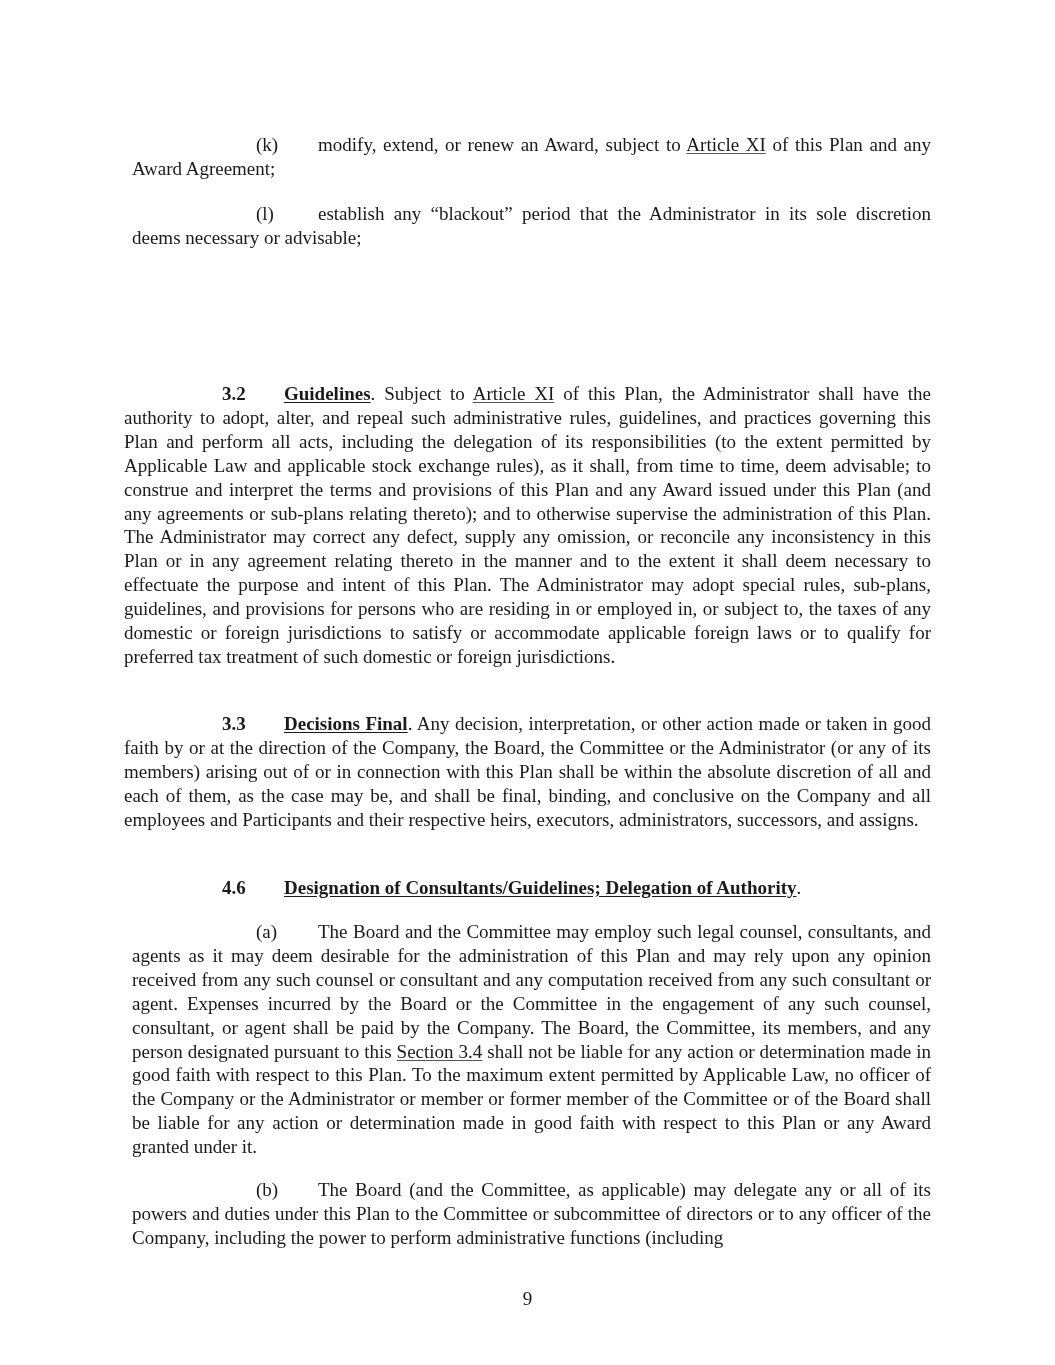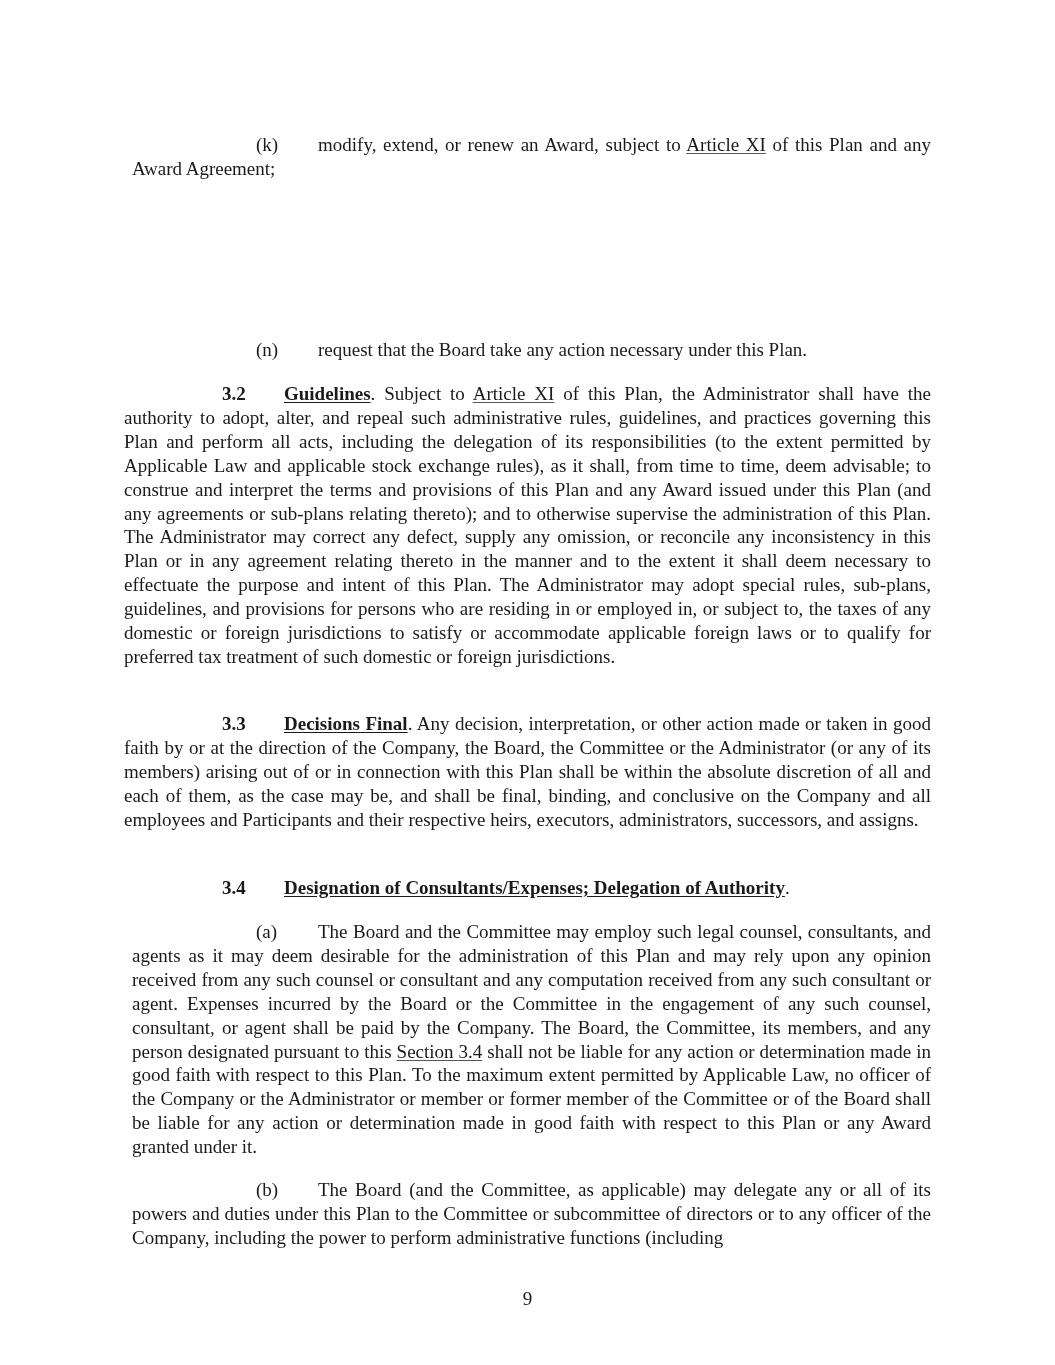--- a/index.html
+++ b/index.html
@@ -20,28 +20,28 @@
   .xref { text-decoration: underline; text-underline-offset: 2px; text-decoration-color: #555; }
   .pagenum { position: absolute; left: 0; width: 1055px; top: 1279px; text-align: center; }
 </style>
 </head>
 <body>
 
 <div class="page">
 
   <p class="para indent-k sub-first" style="top:125px;"><span class="sub-label">(k)</span><span>modify, extend, or renew an Award, subject to </span><span class="xref">Article XI</span><span> of this Plan and any Award Agreement;</span></p>
 
+  <p class="para indent-k sub-first" style="top:194px;"><span class="sub-label">(l)</span><span>establish any “blackout” period that the Administrator in its sole discretion deems necessary or advisable;</span></p>
 
 
-  <p class="para indent-k sub-first" style="top:330px;"><span class="sub-label">(n)</span><span>request that the Board take any action necessary under this Plan.</span></p>
 
   <p class="para indent-s sec-first" style="top:374px;"><span class="sec-num">3.2</span><span class="sec-title">Guidelines</span><span>.</span><span> Subject to </span><span class="xref">Article XI</span><span> of this Plan, the Administrator shall have the authority to adopt, alter, and repeal such administrative rules, guidelines, and practices governing this Plan and perform all acts, including the delegation of its responsibilities (to the extent permitted by Applicable Law and applicable stock exchange rules), as it shall, from time to time, deem advisable; to construe and interpret the terms and provisions of this Plan and any Award issued under this Plan (and any agreements or sub-plans relating thereto); and to otherwise supervise the administration of this Plan. The Administrator may correct any defect, supply any omission, or reconcile any inconsistency in this Plan or in any agreement relating thereto in the manner and to the extent it shall deem necessary to effectuate the purpose and intent of this Plan. The Administrator may adopt special rules, sub-plans, guidelines, and provisions for persons who are residing in or employed in, or subject to, the taxes of any domestic or foreign jurisdictions to satisfy or accommodate applicable foreign laws or to qualify for preferred tax treatment of such domestic or foreign jurisdictions.</span></p>
 
   <p class="para indent-s sec-first" style="top:704px;"><span class="sec-num">3.3</span><span class="sec-title">Decisions Final</span><span>.</span><span> Any decision, interpretation, or other action made or taken in good faith by or at the direction of the Company, the Board, the Committee or the Administrator (or any of its members) arising out of or in connection with this Plan shall be within the absolute discretion of all and each of them, as the case may be, and shall be final, binding, and conclusive on the Company and all employees and Participants and their respective heirs, executors, administrators, successors, and assigns.</span></p>
 
-  <p class="para indent-s sec-first" style="top:868px;"><span class="sec-num">3.4</span><span class="sec-title">Designation of Consultants/Expenses; Delegation of Authority</span><span>.</span></p>
+  <p class="para indent-s sec-first" style="top:868px;"><span class="sec-num">4.6</span><span class="sec-title">Designation of Consultants/Guidelines; Delegation of Authority</span><span>.</span></p>
 
   <p class="para indent-k sub-first" style="top:912px;"><span class="sub-label">(a)</span><span>The Board and the Committee may employ such legal counsel, consultants, and agents as it may deem desirable for the administration of this Plan and may rely upon any opinion received from any such counsel or consultant and any computation received from any such consultant or agent. Expenses incurred by the Board or the Committee in the engagement of any such counsel, consultant, or agent shall be paid by the Company. The Board, the Committee, its members, and any person designated pursuant to this </span><span class="xref">Section 3.4</span><span> shall not be liable for any action or determination made in good faith with respect to this Plan. To the maximum extent permitted by Applicable Law, no officer of the Company or the Administrator or member or former member of the Committee or of the Board shall be liable for any action or determination made in good faith with respect to this Plan or any Award granted under it.</span></p>
 
   <p class="para indent-k sub-first" style="top:1170px;"><span class="sub-label">(b)</span><span>The Board (and the Committee, as applicable) may delegate any or all of its powers and duties under this Plan to the Committee or subcommittee of directors or to any officer of the Company, including the power to perform administrative functions (including</span></p>
 
   <div class="pagenum">9</div>
 </div>
 
 </body></html>

